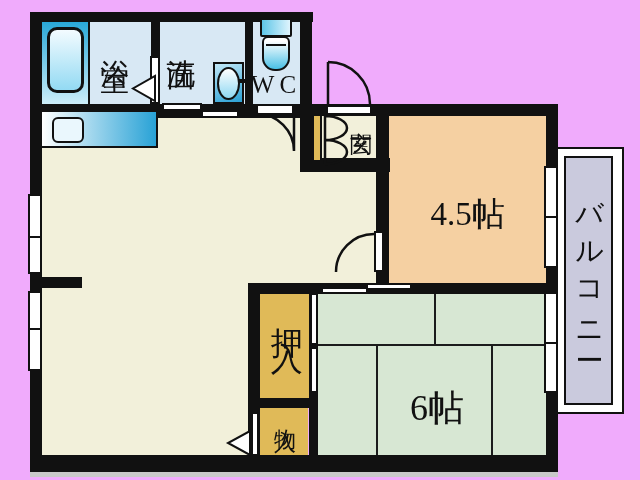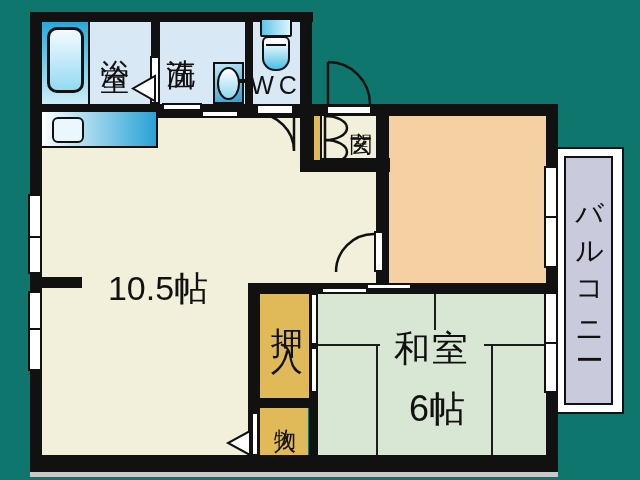--- a/index.html
+++ b/index.html
@@ -1,17 +1,17 @@
 <!DOCTYPE html>
 <html style="--wall: #111111; --ldk-floor: #f2f0da; --western-floor: #f5d0a2; --japanese-floor: #d7e7d3; --sanitary-floor: #d8e8f4; --closet-fill: #e0ba58; --balcony-fill: #cacadd; --fixture-accent: #2aa3d6; --shadow: #c9c9c9;"><head>
 <meta charset="utf-8">
 <style>
   html,body{margin:0;padding:0;background:#fff;}
-  #stage{position:relative;width:640px;height:480px;background:#0f766e;overflow:hidden;
-         font-family:Liberation Sans, sans-serif;color:#111;}
+  #stage{position:relative;width:640px;height:480px;background:#f0abfc;overflow:hidden;
+         font-family:Liberation Serif, serif;color:#111;}
   #stage *{box-sizing:border-box;}
   .abs{position:absolute;}
   .wall{position:absolute;background:var(--wall,#111);}
   .floor{position:absolute;}
   .opening{position:absolute;background:#fff;border:2px solid var(--wall,#111);}
   .tatami-line{position:absolute;background:#1c1c1c;}
   .label{position:absolute;color:#111;line-height:1.04;white-space:nowrap;}
   .label.center{text-align:center;}
   .vtext{writing-mode:vertical-rl;text-orientation:upright;}
   svg.overlay{position:absolute;left:0;top:0;pointer-events:none;}
@@ -101,20 +101,19 @@
     <g stroke="#111" stroke-width="2" fill="#ffffff">
       <path d="M 155 76 L 155 101 L 133 88.5 Z"></path>
       <path d="M 250 431 L 250 455 L 228 443 Z"></path>
     </g>
   </svg>
 
   <div class="label vtext" style="left:100px;top:36px;font-size:29px;letter-spacing:5px;">浴室</div>
   <div class="label vtext" style="left:166px;top:36px;font-size:29px;letter-spacing:5px;">洗面</div>
   <div class="label center" style="left:249px;top:72px;width:54px;font-size:25px;letter-spacing:5px;">WC</div>
   <div class="label vtext" style="left:349px;top:114px;font-size:22px;letter-spacing:3px;">玄関</div>
-  <div class="label center" style="left:56px;top:271px;width:204px;font-size:34px;">10.5帖</div>
-  <div class="label center" style="left:380px;top:330px;width:104px;font-size:36px;letter-spacing:2px;background:var(--japanese-floor);">和室</div>
+  <div class="label center" style="left:389px;top:197px;width:157px;font-size:33px;">4.5帖</div>
   <div class="label center" style="left:390px;top:390px;width:94px;font-size:36px;background:var(--japanese-floor);">6帖</div>
   <div class="label vtext" style="left:270px;top:302px;font-size:32px;letter-spacing:14px;">押入</div>
   <div class="label vtext" style="left:273px;top:411px;font-size:22px;letter-spacing:2px;">物入</div>
   <div class="label vtext" style="left:575px;top:182px;font-size:28px;letter-spacing:9px;">バルコニー</div>
 
 </div>
 
 </body></html>

